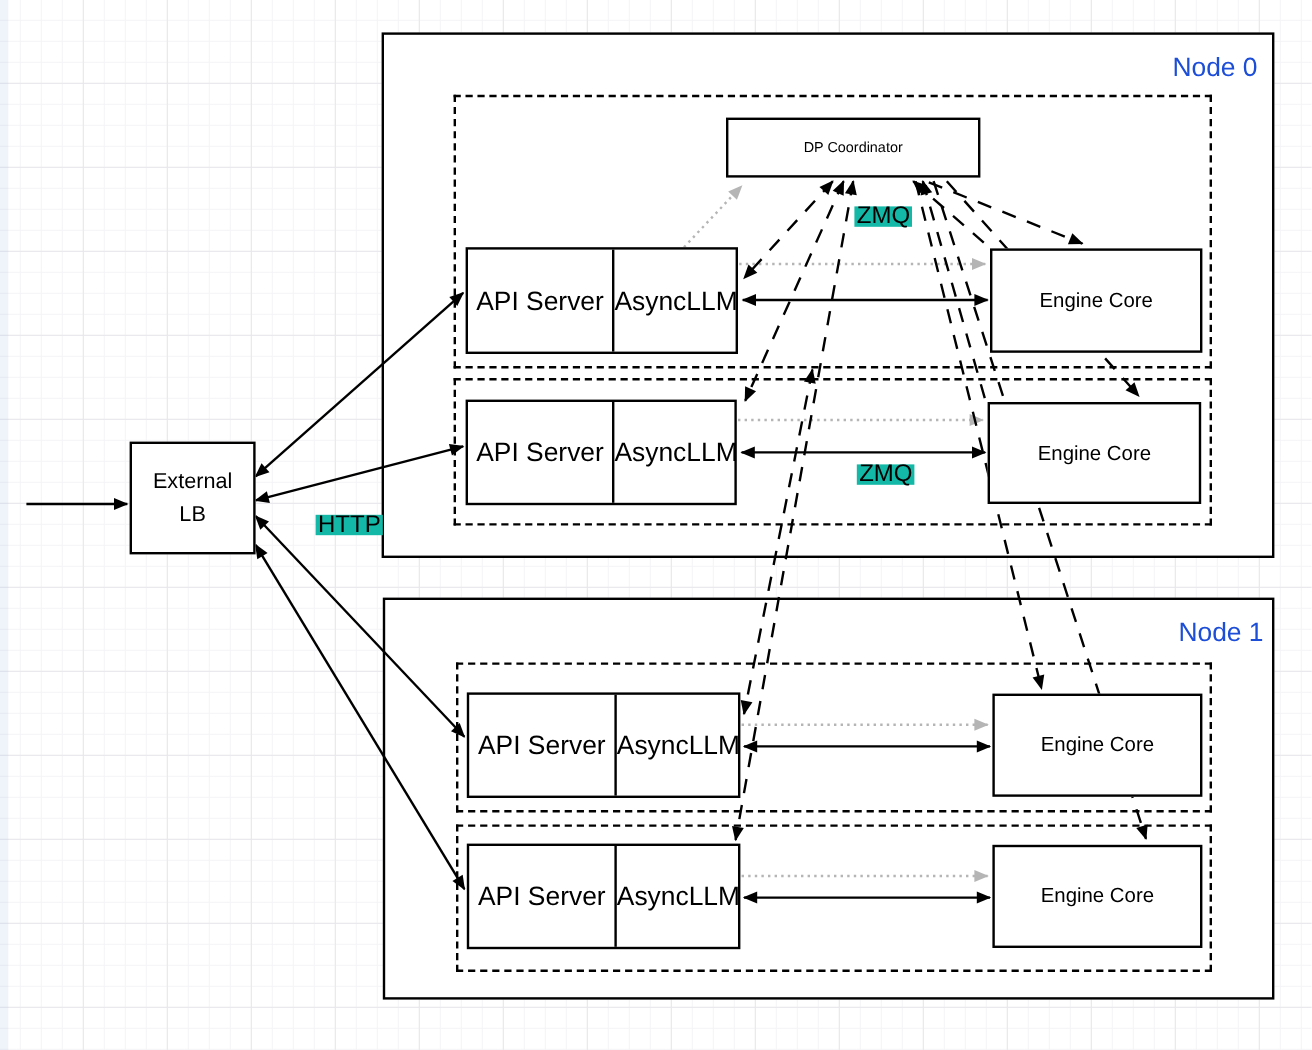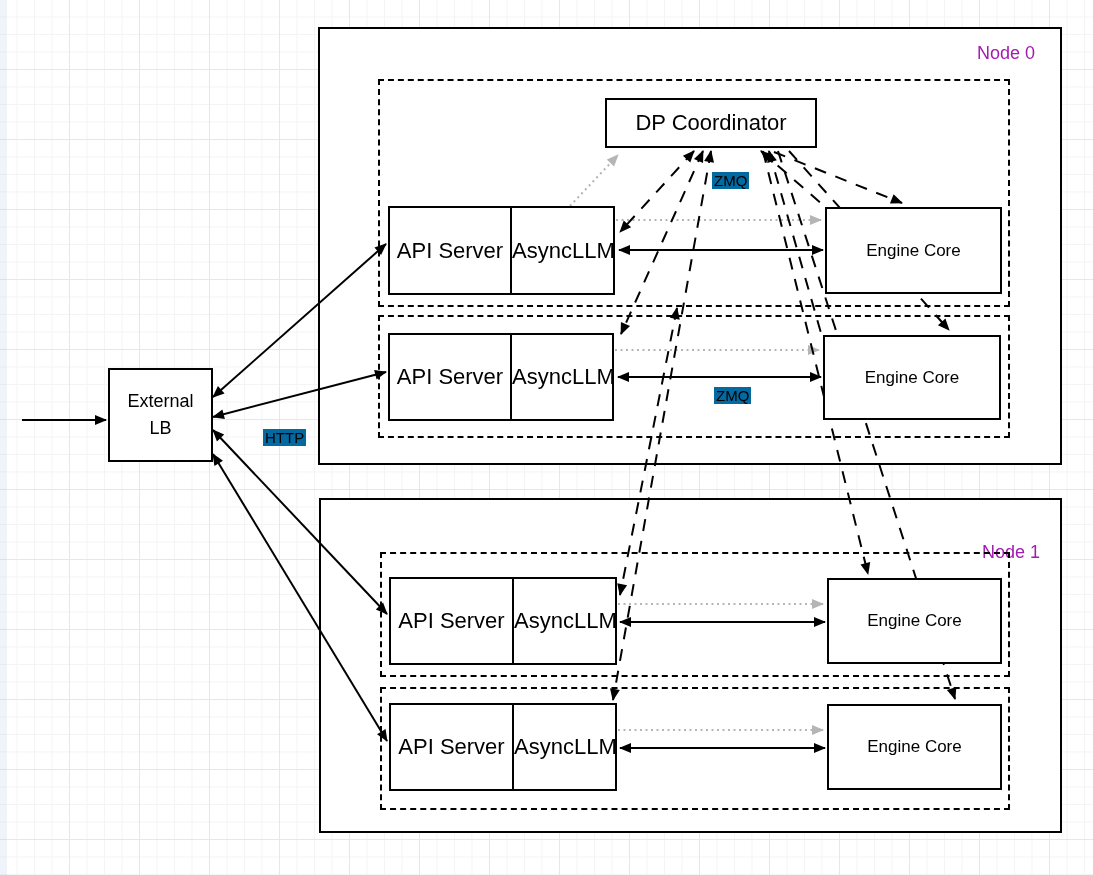--- a/index.html
+++ b/index.html
@@ -18,34 +18,34 @@
   .page-edge{position:absolute;left:0;top:0;width:7px;height:875px;background:rgba(168,196,230,0.18);}
   .abs{position:absolute;box-sizing:border-box;}
   .nodebox{background:#fff;border:2px solid #000;z-index:1;}
   .rowbox{border:2px dashed #000;background:transparent;z-index:2;}
   .arrowlayer{position:absolute;left:0;top:0;z-index:3;pointer-events:none;}
   .box{background:#fff;border:2px solid #000;z-index:4;display:flex;align-items:center;justify-content:center;
        font-size:17px;color:#000;text-align:center;}
   .combo{background:#fff;border:2px solid #000;z-index:4;display:flex;align-items:stretch;}
   .combo .cell{flex:1;display:flex;align-items:center;justify-content:center;font-size:22px;color:#000;}
   .combo .cell.first{border-right:2px solid #000;}
-  .nodelbl{position:absolute;font-size:18px;color:#a21caf;z-index:2;}
-  .tag{position:absolute;font-size:15px;color:#000;z-index:5;background:#0369a1;padding:0 2px;line-height:17px;}
+  .nodelbl{position:absolute;font-size:22px;color:#1d4ed8;z-index:2;}
+  .tag{position:absolute;font-size:20px;color:#000;z-index:5;background:#14b8a6;padding:0 2px;line-height:17px;}
   .lb-label{white-space:pre-line;line-height:1.5;font-size:18px;text-align:center;}
 </style>
 </head>
 <body>
 
 <div class="page-edge"></div>
 
 <div class="abs nodebox" style="left:318px;top:27px;width:744px;height:438px;"></div>
 <div class="abs nodebox" style="left:319px;top:498px;width:743px;height:335px;"></div>
 
 <div class="nodelbl" style="left:977px;top:43px;">Node 0</div>
-<div class="nodelbl" style="left:982px;top:542px;">Node 1</div>
+<div class="nodelbl" style="left:982px;top:514px;">Node 1</div>
 
 <div class="abs rowbox" style="left:378px;top:79px;width:632px;height:228px;"></div>
 <div class="abs rowbox" style="left:378px;top:315px;width:632px;height:123px;"></div>
 <div class="abs rowbox" style="left:380px;top:552px;width:630px;height:125px;"></div>
 <div class="abs rowbox" style="left:380px;top:687px;width:630px;height:123px;"></div>
 
 <svg class="arrowlayer" width="1093" height="875" viewBox="0 0 1093 875">
   <defs>
     <marker id="ab" viewBox="0 0 14 12" markerWidth="14" markerHeight="12" refX="12" refY="6" orient="auto-start-reverse" markerUnits="userSpaceOnUse">
       <path d="M1,1 L13,6 L1,11 Z" fill="#000"></path>
@@ -85,21 +85,21 @@
   <path d="M789,151 L949,330" stroke="#000" stroke-width="2" stroke-dasharray="12 10" fill="none" marker-end="url(#ab)"></path>
   <path d="M763,151 L868,574" stroke="#000" stroke-width="2" stroke-dasharray="12 10" fill="none" marker-end="url(#ab)"></path>
   <path d="M778,151 L955,699" stroke="#000" stroke-width="2" stroke-dasharray="12 10" fill="none" marker-end="url(#ab)"></path>
 </svg>
 
 <div class="abs box" style="left:108px;top:368px;width:105px;height:94px;">
   <span class="lb-label">External
 LB</span>
 </div>
 
-<div class="abs box" style="left:605px;top:98px;width:212px;height:50px;font-size:22px;">
+<div class="abs box" style="left:605px;top:98px;width:212px;height:50px;font-size:12px;">
   <span>DP Coordinator</span>
 </div>
 
 <div class="abs combo" style="left:388px;top:206px;width:227px;height:89px;">
   <div class="cell first" style="flex:0 0 120px;">
       <span>API Server</span>
     </div>
   <div class="cell">
       <span>AsyncLLM</span>
     </div>

